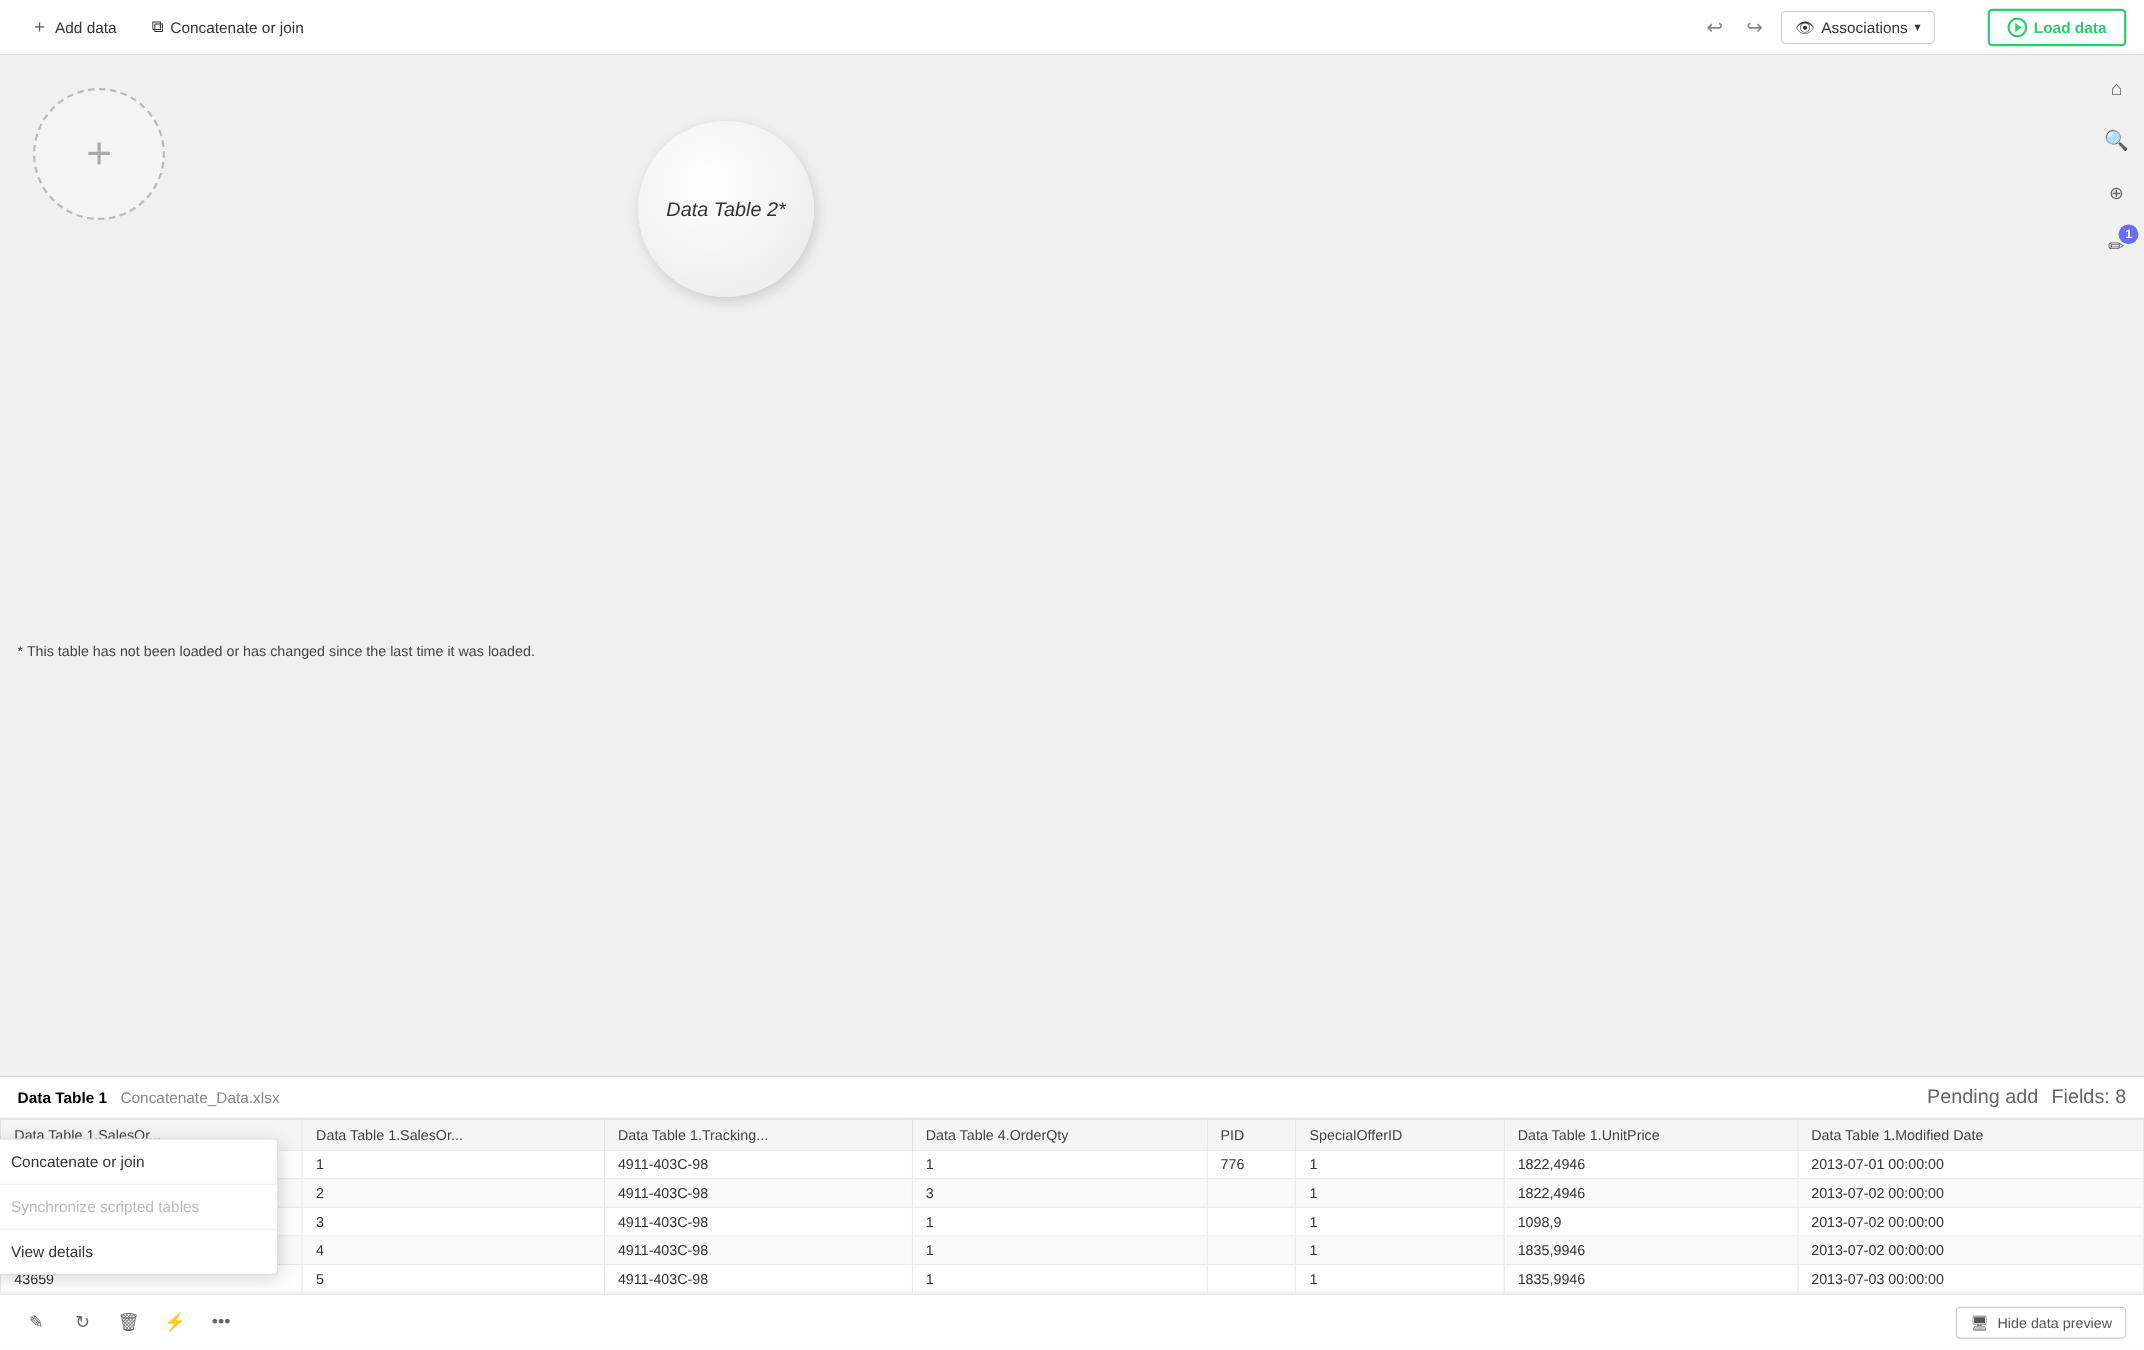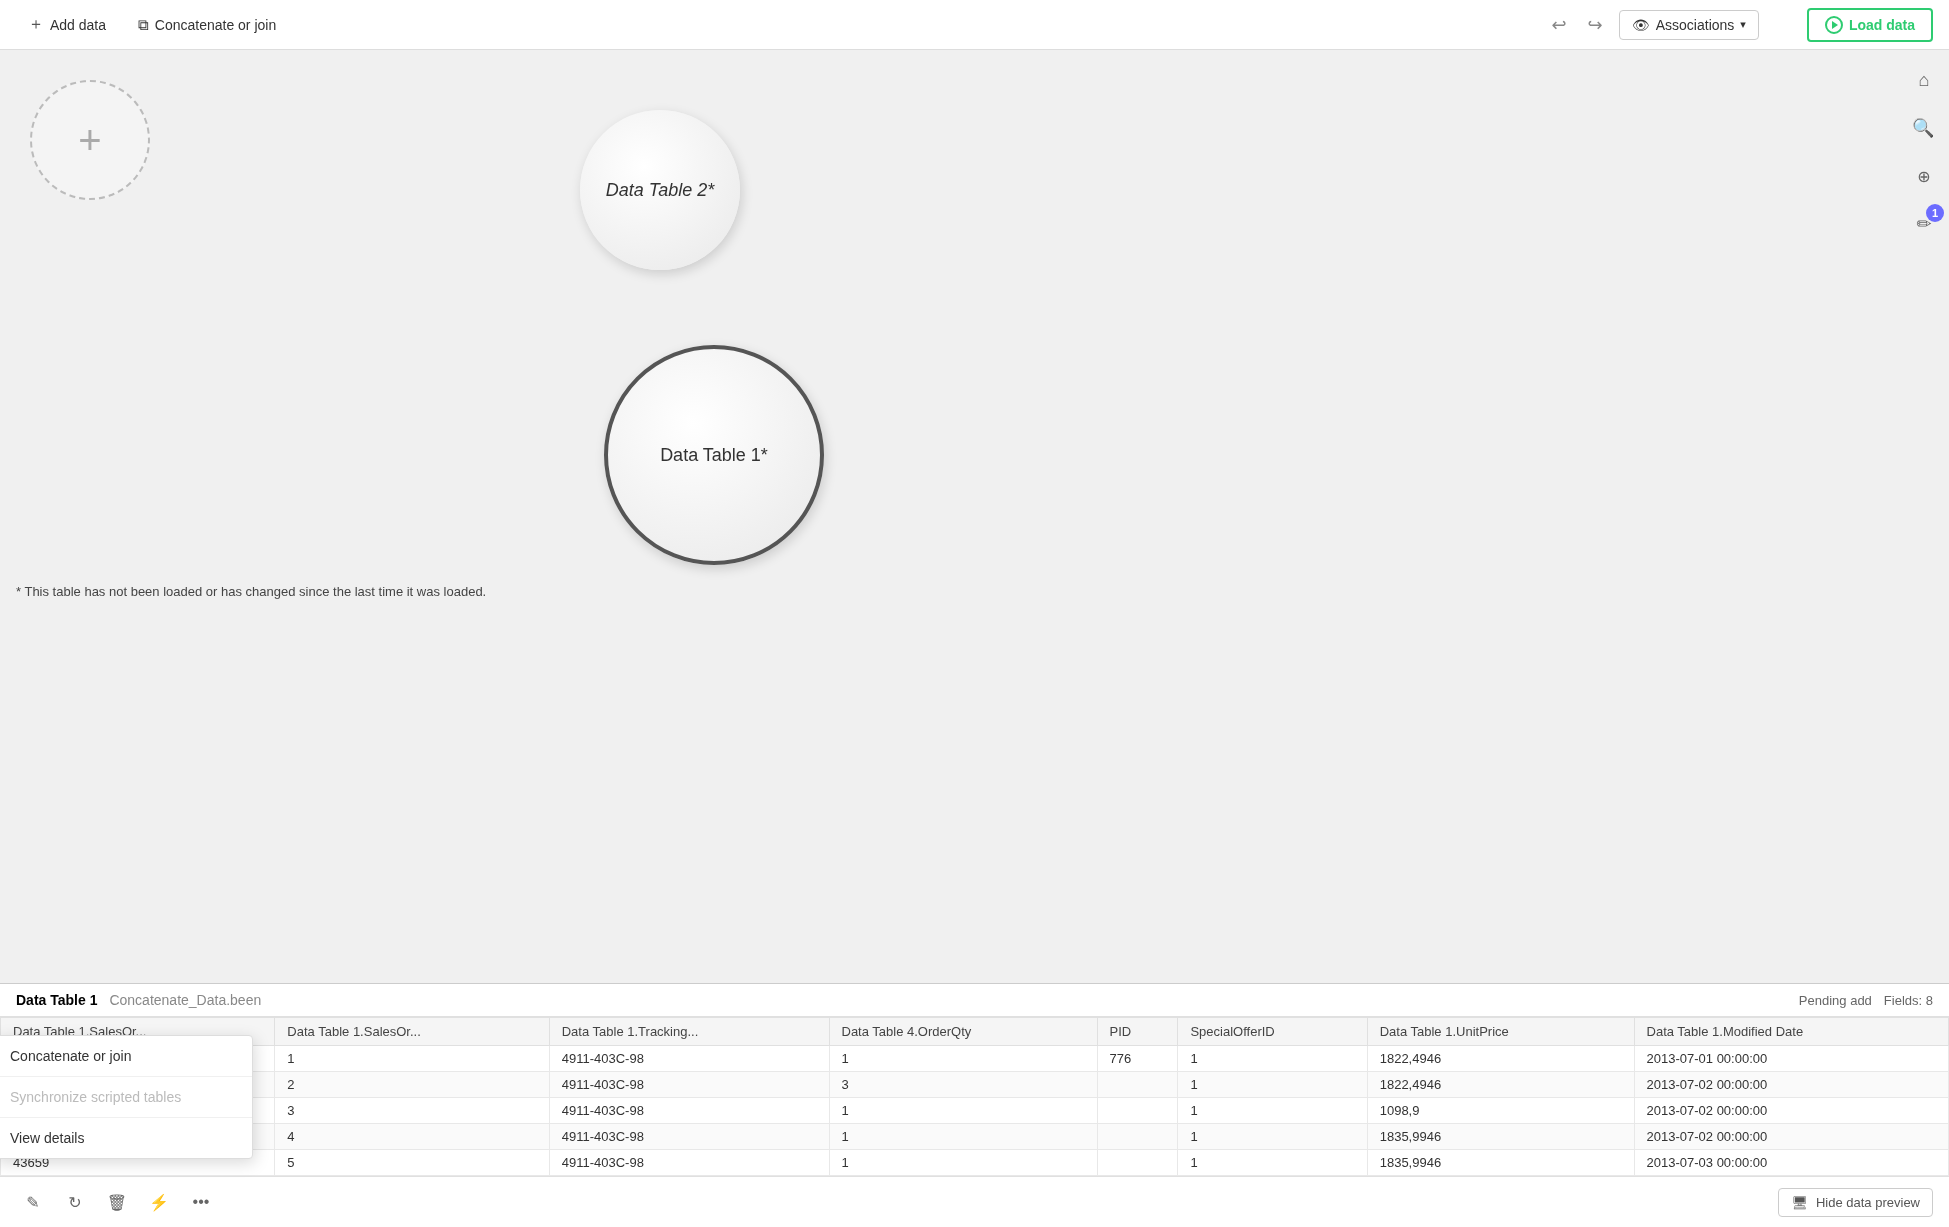--- a/index.html
+++ b/index.html
@@ -107,21 +107,21 @@
     }
 
     .table-header-bar {
       display: flex; align-items: center; justify-content: space-between;
       padding: 8px 16px; border-bottom: 1px solid #e0e0e0;
       background: #fff;
     }
     .table-header-bar-left { display: flex; gap: 12px; font-size: 14px; }
     .table-name { font-weight: 600; }
     .file-name { color: #888; }
-    .table-header-bar-right { display: flex; align-items: center; gap: 12px; font-size: 13px; color: #666; }
+    .table-header-bar-right { display: flex; align-items: center; gap: 12px; font-size: 18px; color: #666; }
 
     
     .data-table-wrap { overflow-x: auto; overflow-y: auto; max-height: 220px; }
     .data-table { width: 100%; border-collapse: collapse; font-size: 13px; }
     .data-table th {
       background: #f5f5f5; border: 1px solid #e0e0e0;
       padding: 6px 12px; text-align: left; font-weight: 500; color: #444;
       white-space: nowrap; position: sticky; top: 0;
     }
     .data-table td {
@@ -200,23 +200,20 @@
 <div class="canvas">
 
   <div class="add-circle">
     <span>+</span>
   </div>
 
   <div class="data-circle small" style="left: 580px; top: 60px;">
     <span>Data Table 2*</span>
   </div>
 
-  <div class="data-circle large" style="left: 604px; top: 295px;">
-    <span>Data Table 1*</span>
-  </div>
 
   <div class="note-text">
     <span>* This table has not been loaded or has changed since the last time it was loaded.</span>
   </div>
 
   <div class="right-sidebar">
     <button class="side-icon">⌂</button>
     <button class="side-icon">🔍</button>
     <button class="side-icon" style="font-size:16px;">⊕</button>
     <button class="badge-btn">
@@ -224,21 +221,21 @@
       <span class="badge">1</span>
     </button>
   </div>
 </div>
 
 <div class="bottom-panel">
 
   <div class="table-header-bar">
     <div class="table-header-bar-left">
       <span class="table-name">Data Table 1</span>
-      <span class="file-name">Concatenate_Data.been</span>
+      <span class="file-name">Concatenate_Data.xlsx</span>
     </div>
     <div class="table-header-bar-right">
       <span>Pending add</span>
       <span>Fields: 8</span>
     </div>
   </div>
 
   <div class="data-table-wrap">
     <table class="data-table">
       <thead>

